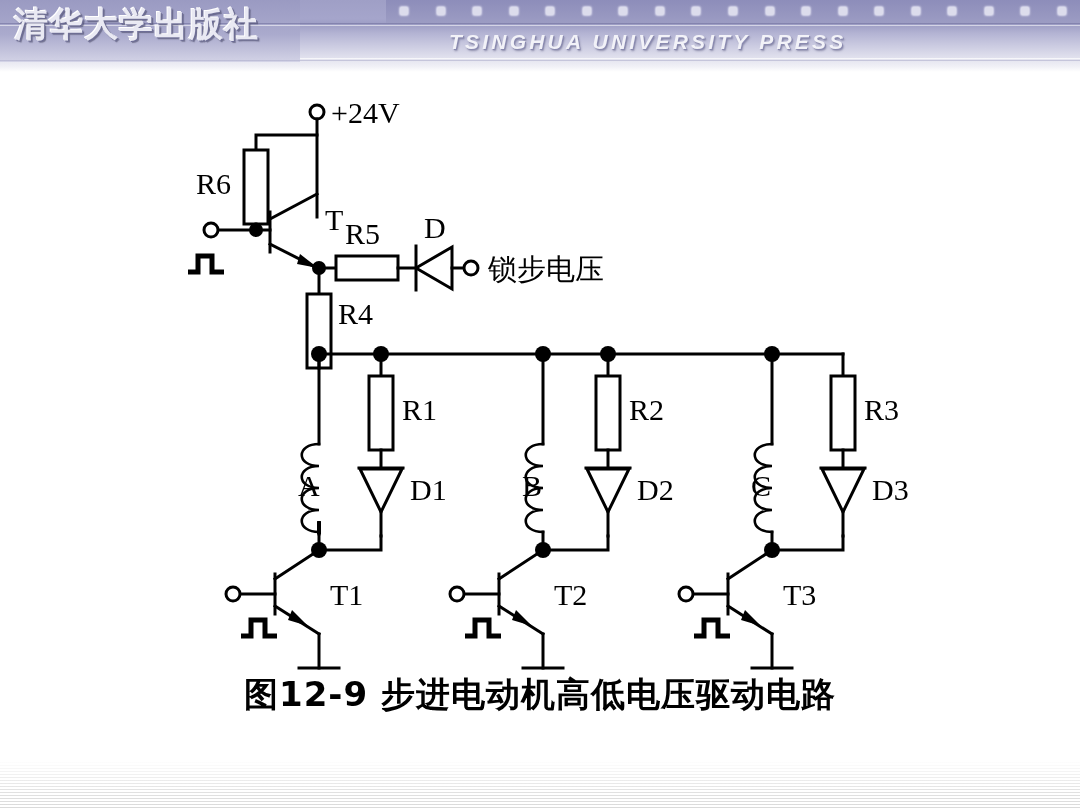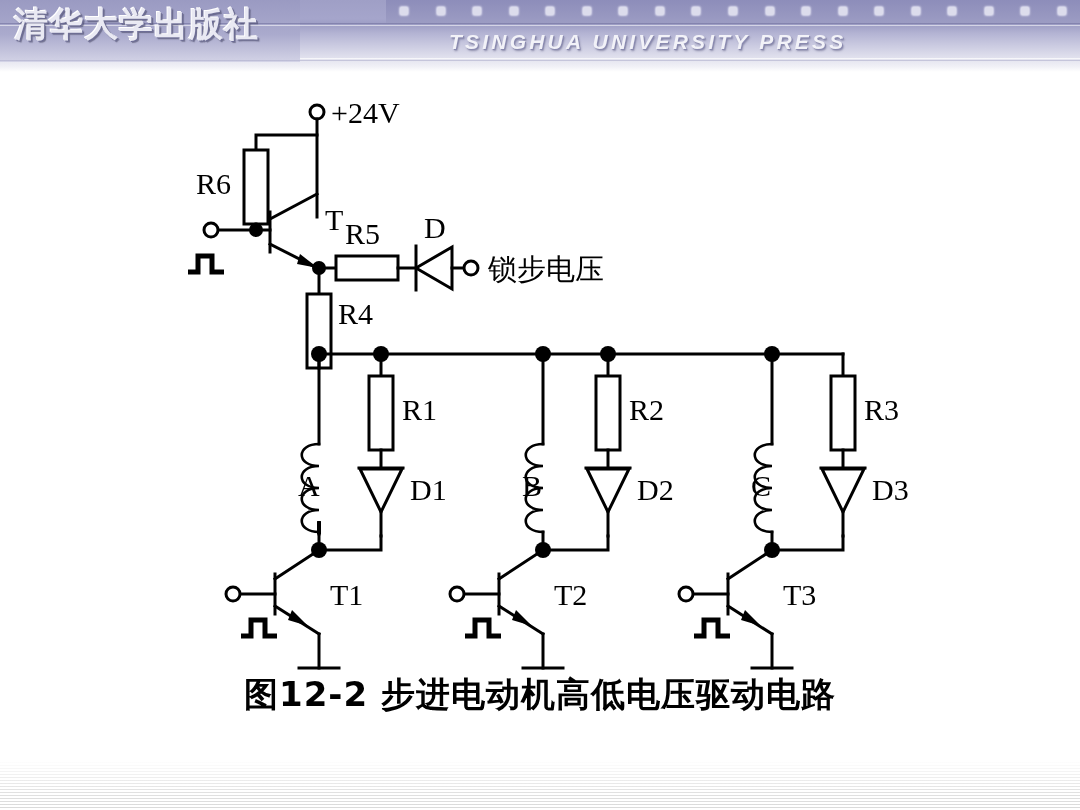--- a/index.html
+++ b/index.html
@@ -439,18 +439,18 @@
       </g>
       <g>
         <circle class="open" cx="686" cy="522" r="7"></circle>
       </g>
       <g>
         <path class="pulse" d="M694,564 L704,564 L704,548 L718,548 L718,564 L730,564"></path>
       </g>
     </svg>
   </div>
 
-  <div id="caption">图12-2 步进电动机高低电压驱动电路</div>
+  <div id="caption">图12-9 步进电动机高低电压驱动电路</div>
 
   <div id="footer"></div>
   <div id="footer-fade"></div>
 
 </div>
 
 </body></html>

